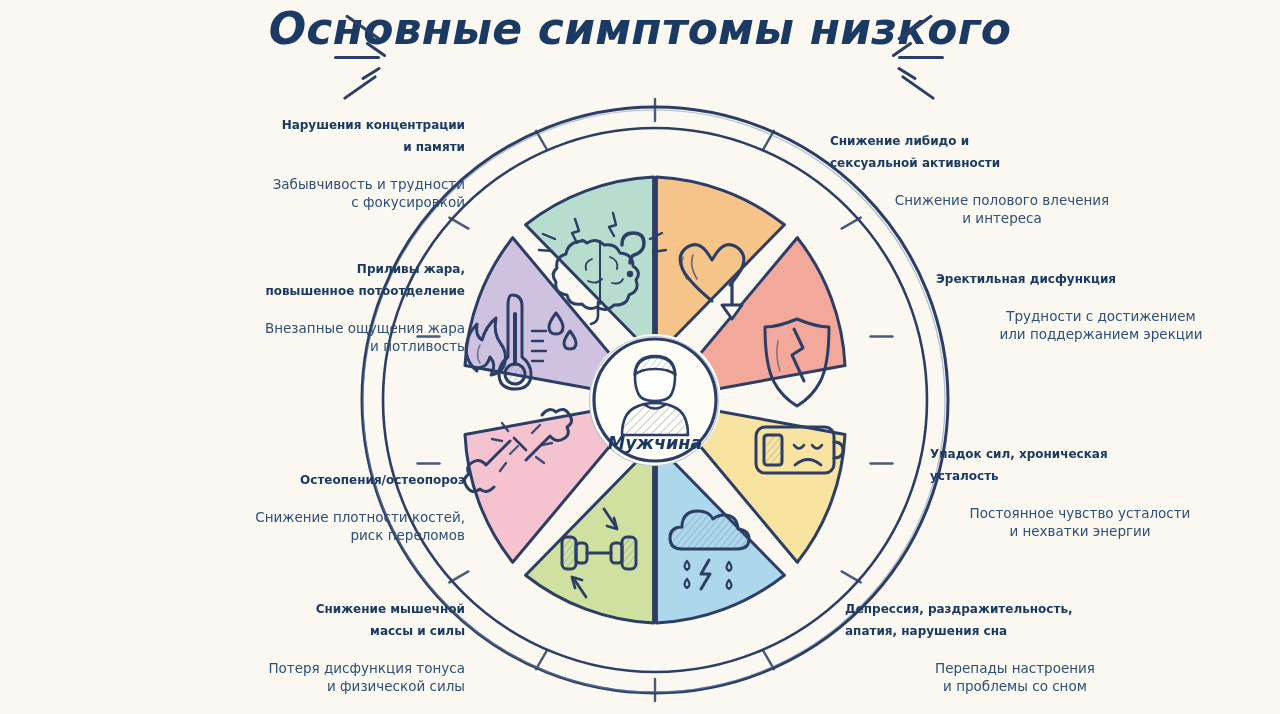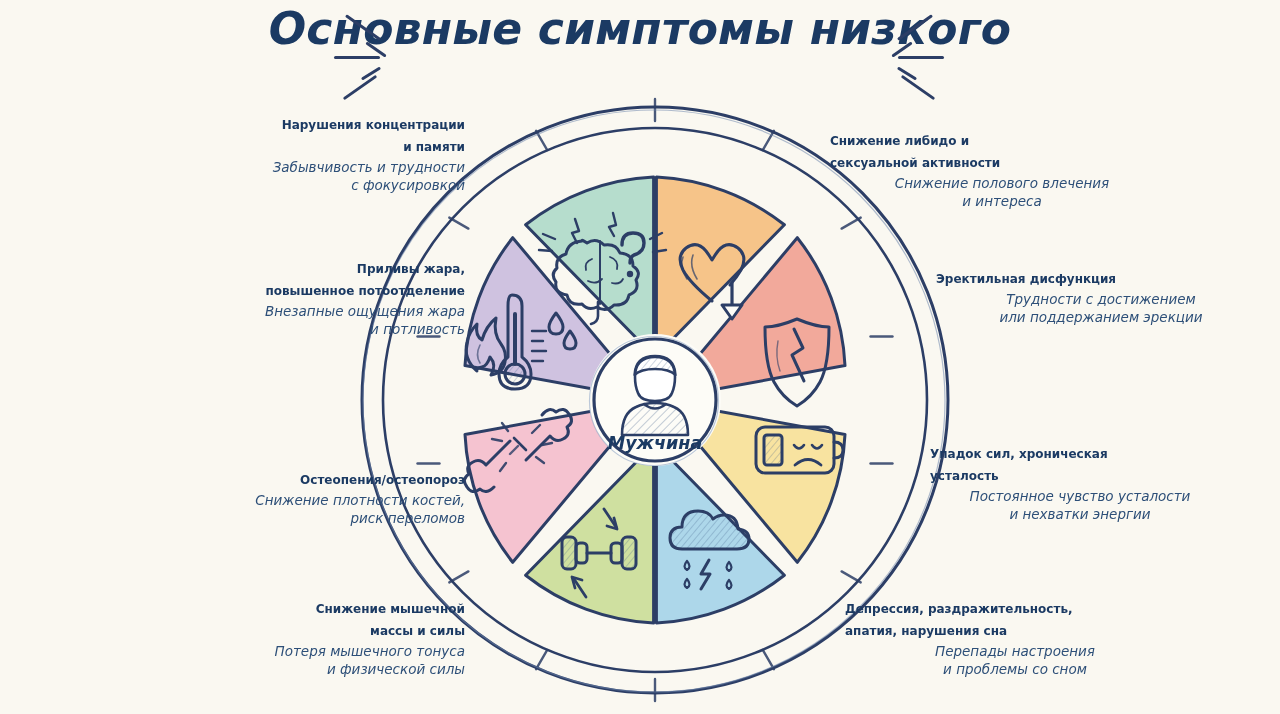--- a/index.html
+++ b/index.html
@@ -37,22 +37,22 @@
   }
   .wheel svg{display:block;width:590px;height:590px;overflow:visible;}
 
   
   .lbl{position:absolute;pointer-events:none;}
   .lbl .hd{
     font-weight:700;font-size:12px;line-height:22px;
     color:#1b3a63;white-space:pre-line;
   }
   .lbl .sb{
-    font-style:italic;font-weight:400;font-size:13.5px;line-height:18px;
-    color:#2d4f78;white-space:pre-line;margin-top:0;
+    font-weight:400;font-size:13.5px;line-height:18px;
+    color:#2d4f78;white-space:pre-line;margin-top:17px;
   }
   .lbl.right{text-align:left;}
   .lbl.left{text-align:right;}
   .lbl.left .sb{text-align:right;}
   .lbl.right .sb{text-align:center;}
 
   .l-cog{left:150px;top:114px;width:315px;}
   .l-hot{left:110px;top:258px;width:355px;}
   .l-ost{left:90px;top:469px;width:375px;}
   .l-mus{left:150px;top:598px;width:315px;}
@@ -379,21 +379,21 @@
 
   <div class="lbl left l-ost">
     <div class="hd">Остеопения/остеопороз</div>
     <div class="sb">Снижение плотности костей,
 риск переломов</div>
   </div>
 
   <div class="lbl left l-mus">
     <div class="hd">Снижение мышечной
 массы и силы</div>
-    <div class="sb">Потеря мышечного тонуса
+    <div class="sb">Потеря дисфункция тонуса
 и физической силы</div>
   </div>
 
   <div class="lbl right r-lib">
     <div class="hd">Снижение либидо и
 сексуальной активности</div>
     <div class="sb">Снижение полового влечения
 и интереса</div>
   </div>
 

